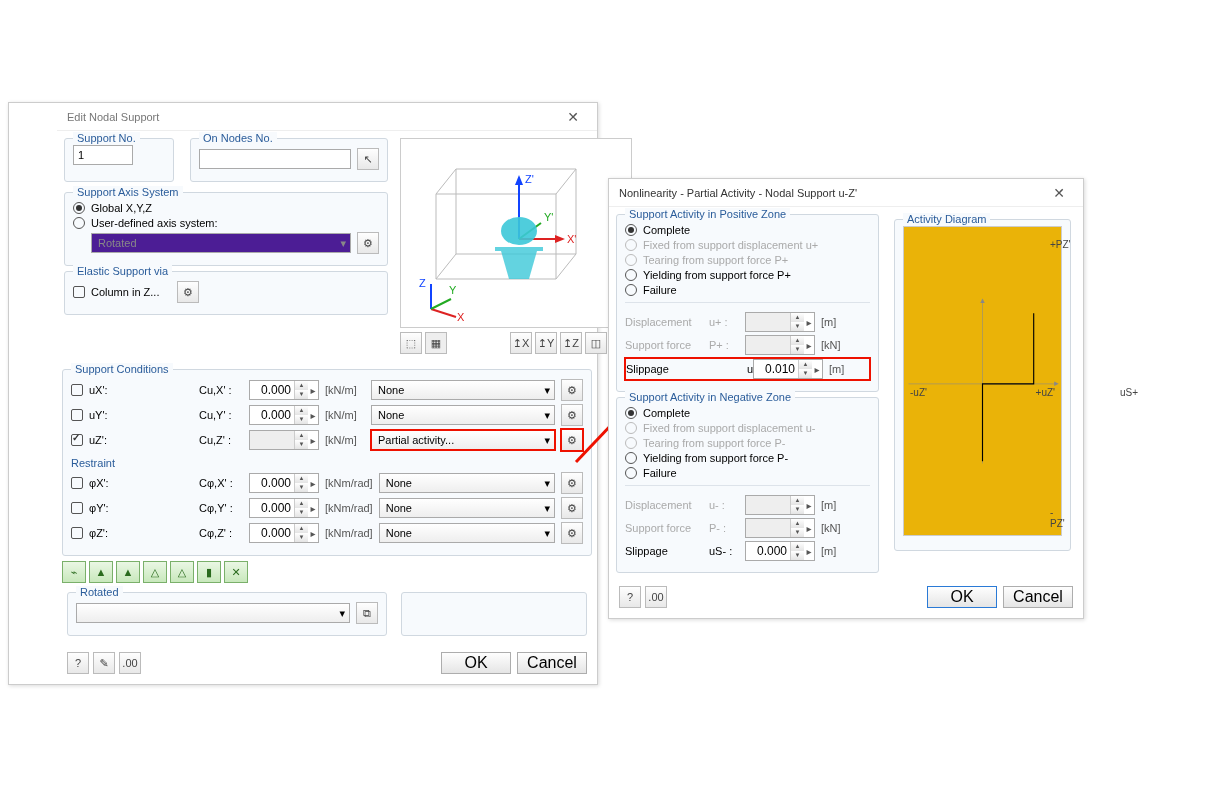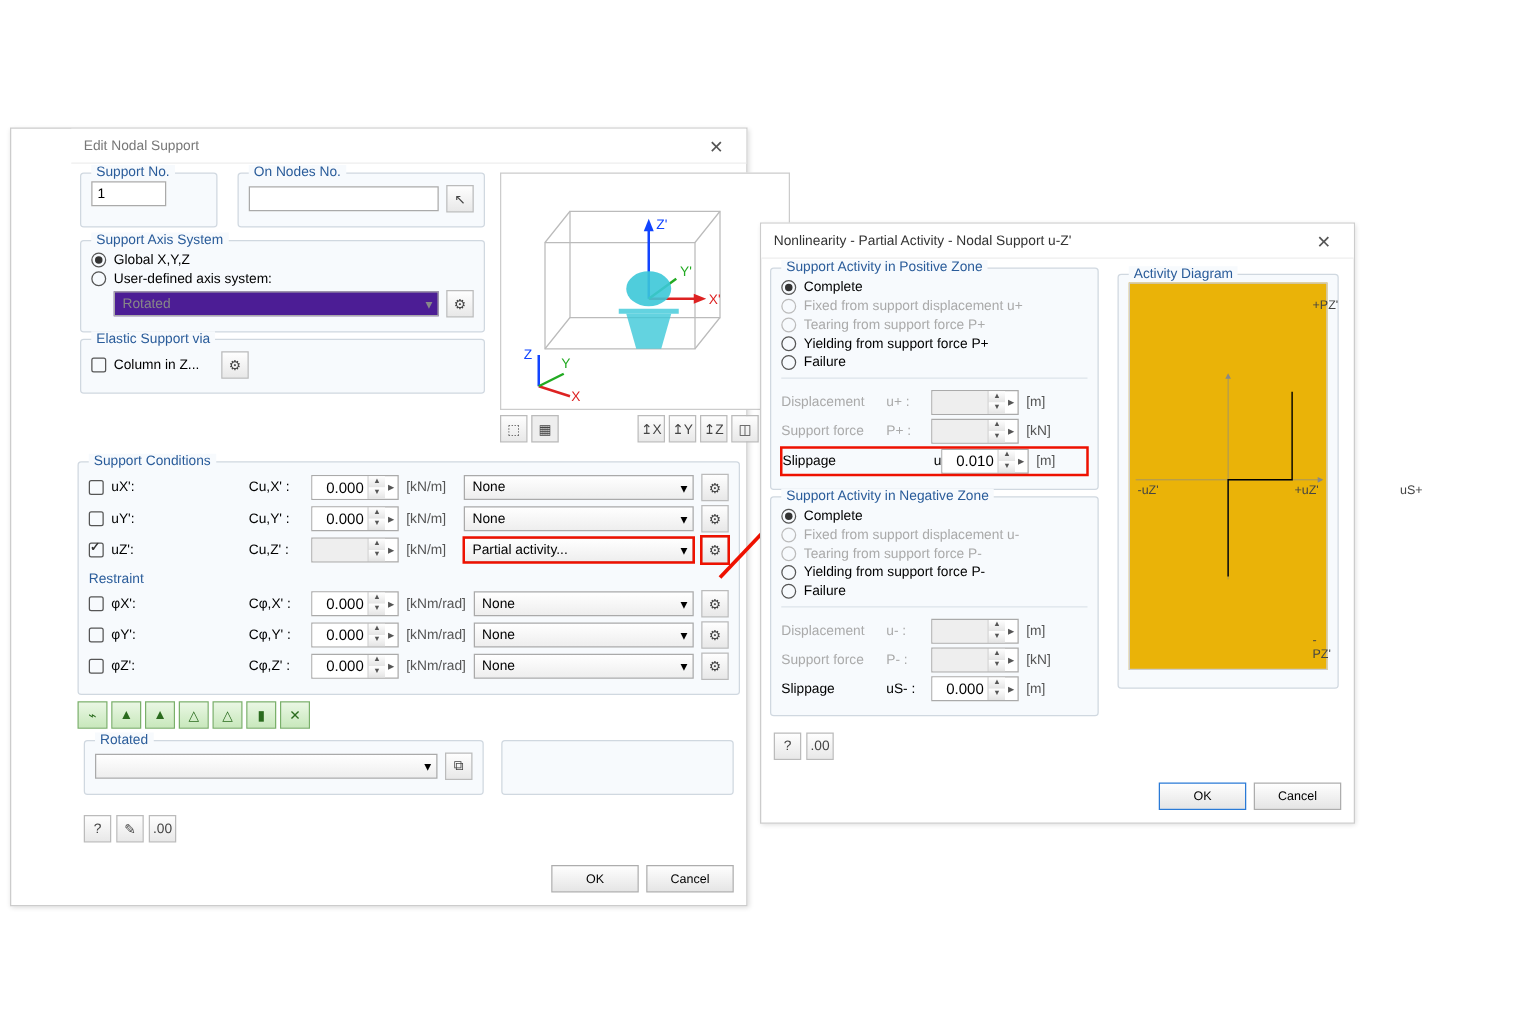--- a/index.html
+++ b/index.html
@@ -21,21 +21,21 @@
 .drop { display:flex; align-items:center; justify-content:space-between; padding:0 4px 0 6px; background:linear-gradient(#fff,#eee);}
 .drop.dis { background:#4c1d95; color:#888;}
 .spin { display:flex; align-items:center; height:20px; border:1px solid #aaa; background:#fff; }
 .spin input { border:none; width:44px; text-align:right; padding-right:3px; height:18px; font-size:12px;}
 .spin .arrows { width:14px; height:18px; display:flex; flex-direction:column; border-left:1px solid #ccc;}
 .spin .arrows span{ flex:1; font-size:6px; text-align:center; line-height:9px; color:#555; background:linear-gradient(#fff,#e4e4e4);}
 .spin .scrub { width:10px; text-align:center; color:#555; font-size:10px; padding:0 2px;}
 .spin.dis input{ background:#eee; color:#999;}
 .unit { color:#555; min-width:40px;}
 .iconbtn { width:22px; height:22px; border:1px solid #bbb; background:linear-gradient(#fefefe,#e8e8e8); display:inline-flex; align-items:center; justify-content:center; font-size:11px; color:#444;}
-.btn { height:22px; min-width:70px; border:1px solid #adadad; background:linear-gradient(#fefefe,#e5e5e5); font-size:10px; cursor:pointer;margin-top:40px;}
+.btn { height:22px; min-width:70px; border:1px solid #adadad; background:linear-gradient(#fefefe,#e5e5e5); font-size:16px; cursor:pointer;}
 .btn.primary { border-color:#2a7ad6; }
 .green-bar { display:flex; gap:3px; margin:4px 5px;}
 .green-ico { width:24px; height:22px; border:1px solid #7ab06a; background:linear-gradient(#eaf7e4,#c8e8bc); display:flex; align-items:center; justify-content:center; color:#2a6b1e; font-size:11px;}
 .preview3d { border:1px solid #ccc; background:#fff; position:relative;}
 .hl-red { outline:2px solid #e10; outline-offset:-1px;}
 .arrow-red { position:absolute; stroke:#e10; fill:none;}
 .diagram { background:#eab308; border:1px solid #ccc; position:relative;}
 .ax-lbl { position:absolute; font-size:10px; color:#444;}
 .col-header { color:#2a5c9a; margin-bottom:2px;}
 .restraint-label { width:38px;}

